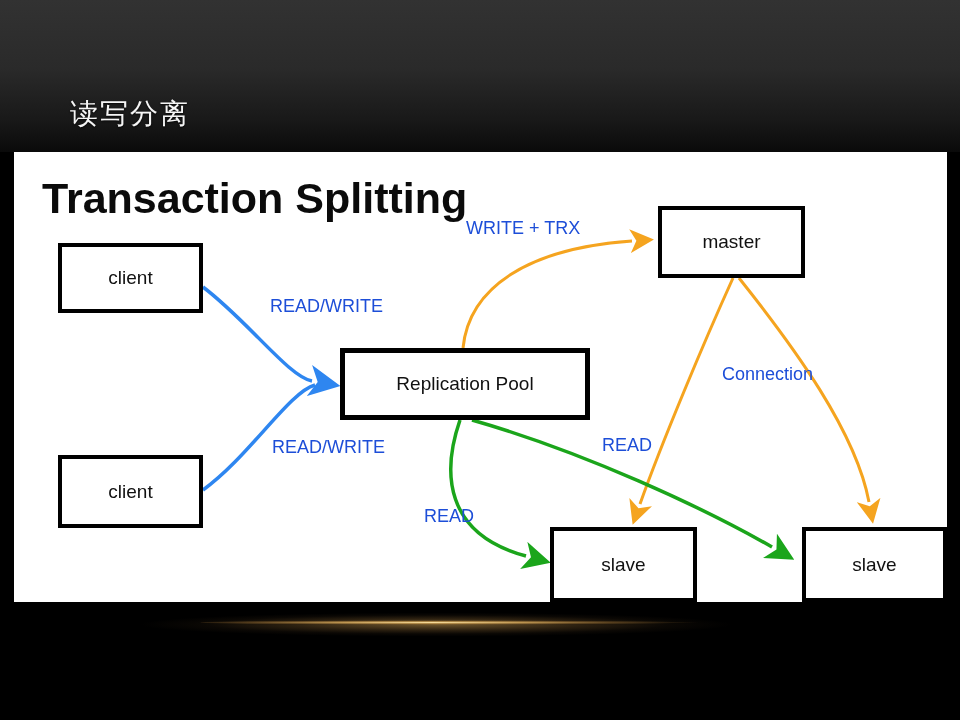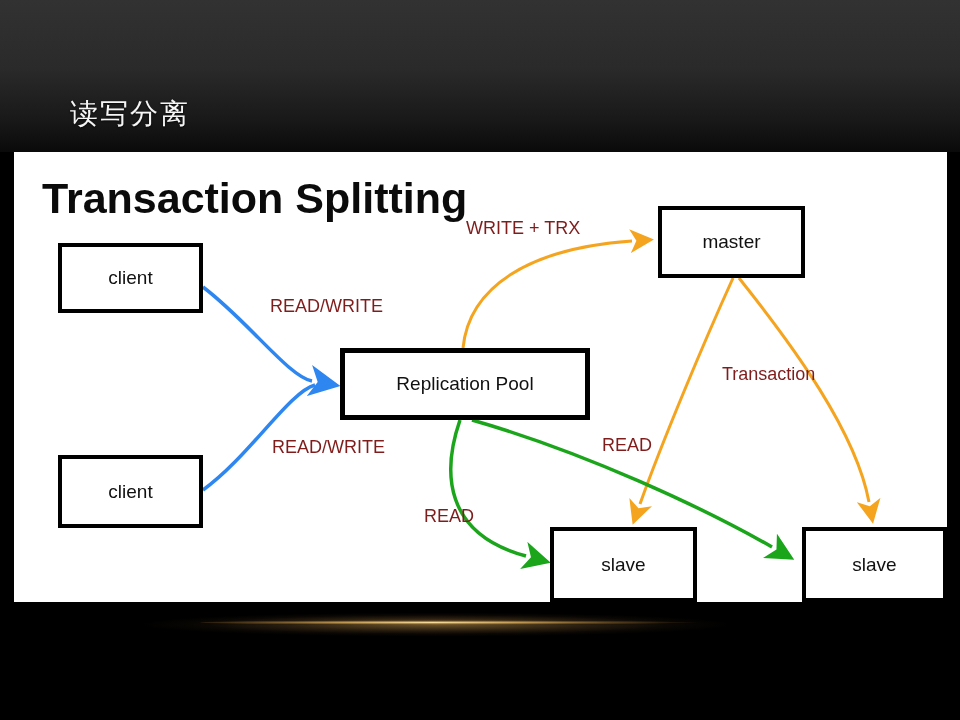--- a/index.html
+++ b/index.html
@@ -43,21 +43,21 @@
   .n-slave-right  {left:788px;top:375px; width:137px;height:67px;}
   .edges{position:absolute;left:0;top:0;pointer-events:none;}
   .edge{fill:none;}
   .edge.blue  {stroke:var(--arrow-blue,#2e86f0);stroke-width:3.5;}
   .edge.orange{stroke:var(--arrow-orange,#f5a41f);stroke-width:3;}
   .edge.green {stroke:var(--arrow-green,#1ba51b);stroke-width:3.5;}
   .ah-blue  {fill:var(--arrow-blue,#2e86f0);}
   .ah-orange{fill:var(--arrow-orange,#f5a41f);}
   .ah-green {fill:var(--arrow-green,#1ba51b);}
   .edge-label{
-    position:absolute;font-size:18px;color:#7f1d1d;white-space:nowrap;
+    position:absolute;font-size:18px;color:#1d4ed8;white-space:nowrap;
   }
   .lbl-rw-top {left:256px;top:144px;}
   .lbl-wtrx   {left:452px;top:66px;}
   .lbl-repl   {left:708px;top:212px;}
   .lbl-rw-bot {left:258px;top:285px;}
   .lbl-read-r {left:588px;top:283px;}
   .lbl-read-l {left:410px;top:354px;}
   .glow-band{
     position:absolute;left:140px;top:608px;width:740px;height:30px;
     background:radial-gradient(50% 50% at 40% 55%,
@@ -122,21 +122,21 @@
     </div>
     <div class="node n-slave-left">
       <span class="node-label">slave</span>
     </div>
     <div class="node n-slave-right">
       <span class="node-label">slave</span>
     </div>
 
     <span class="edge-label lbl-rw-top">READ/WRITE</span>
     <span class="edge-label lbl-wtrx">WRITE + TRX</span>
-    <span class="edge-label lbl-repl">Transaction</span>
+    <span class="edge-label lbl-repl">Connection</span>
     <span class="edge-label lbl-rw-bot">READ/WRITE</span>
     <span class="edge-label lbl-read-r">READ</span>
     <span class="edge-label lbl-read-l">READ</span>
 
   </div>
 
   <div class="glow-band"></div>
   <div class="glow-core"></div>
 
 </div>

